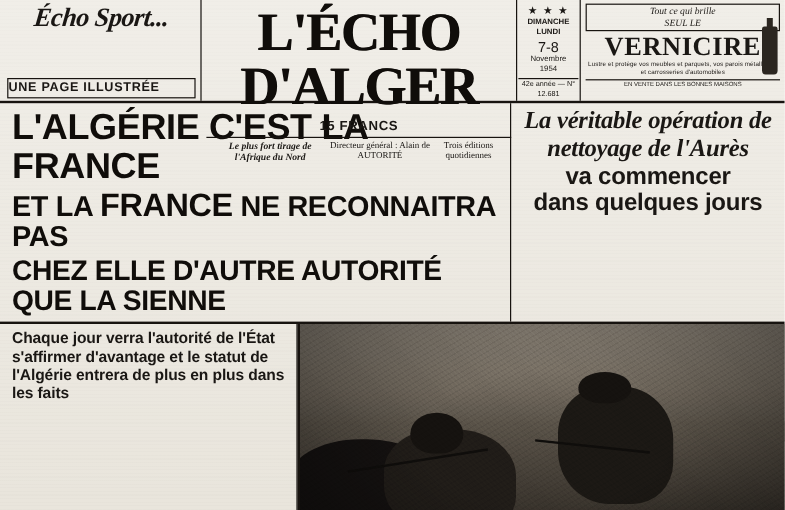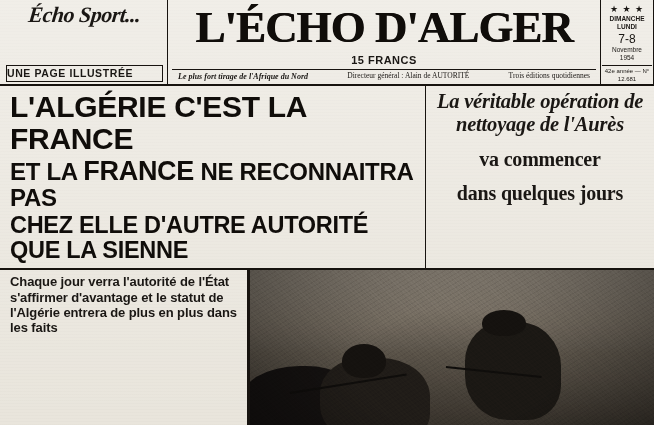--- a/index.html
+++ b/index.html
@@ -240,26 +240,26 @@
   }
   .hs-it {
     font-family: "Liberation Serif", serif;
     font-style: italic;
     font-weight: bold;
     font-size: 20.5px;
     line-height: 1.12;
     letter-spacing: -0.2px;
   }
   .hs-bold {
-    font-family: Liberation Serif, serif;
+    font-family: Liberation Sans, sans-serif;
     font-weight: bold;
     font-size: 20px;
     line-height: 1.12;
     letter-spacing: -0.2px;
-    margin-top: 12px;
+    margin-top: 0;
   }
 
   
   .lower {
     display: flex;
     height: 213px;
   }
   .col-left {
     width: 248px;
     box-sizing: border-box;
@@ -363,20 +363,29 @@
 
     <div class="mast-date">
       <div class="dd-star">★ ★ ★</div>
       <div class="dd-day">DIMANCHE LUNDI</div>
       <div class="dd-big">7-8</div>
       <div class="dd-year">Novembre</div>
       <div class="dd-year">1954</div>
       <div class="dd-num">42e année — N° 12.681</div>
     </div>
 
+    <div class="mast-ad">
+      <div class="ad-top">
+        <span id="ad-top-html">Tout ce qui brille<br>SEUL LE</span>
+      </div>
+      <div class="ad-brand">VERNICIRE</div>
+      <div class="ad-desc">Lustre et protège vos meubles et parquets, vos parois métalliques et carrosseries d'automobiles</div>
+      <div class="ad-foot">EN VENTE DANS LES BONNES MAISONS</div>
+      <div class="ad-bottle"></div>
+    </div>
   </div>
 
 
   <div class="headzone">
     <div class="head-main">
       <div class="hl hl1">L'ALGÉRIE C'EST LA FRANCE</div>
       <div class="hl hl2"><span>ET LA </span><span class="big">FRANCE</span><span> NE RECONNAITRA PAS</span></div>
       <div class="hl hl3">CHEZ ELLE D'AUTRE AUTORITÉ QUE LA SIENNE</div>
     </div>
     <div class="head-side">

